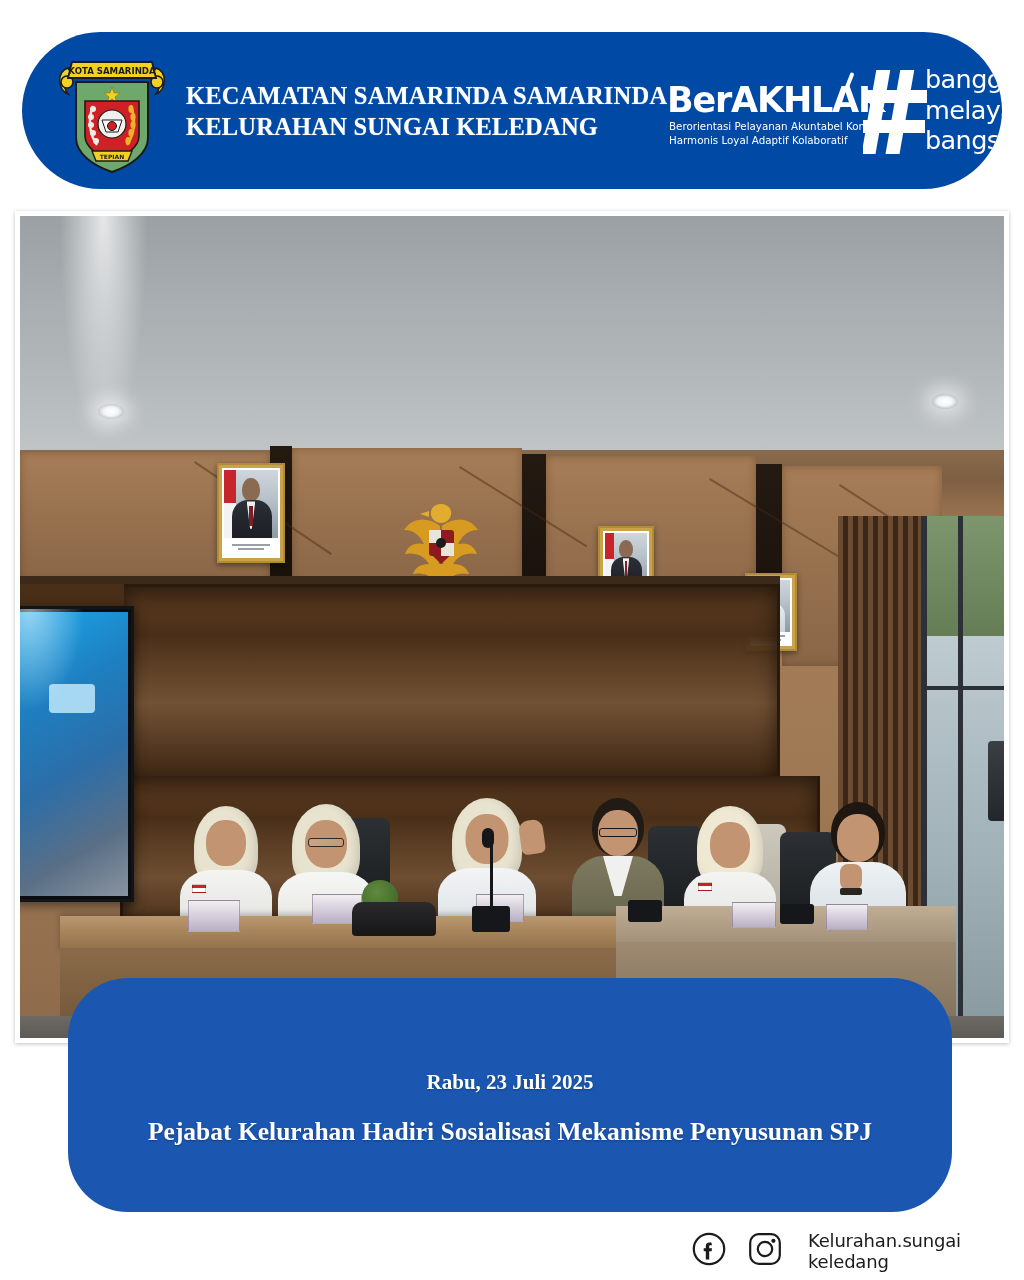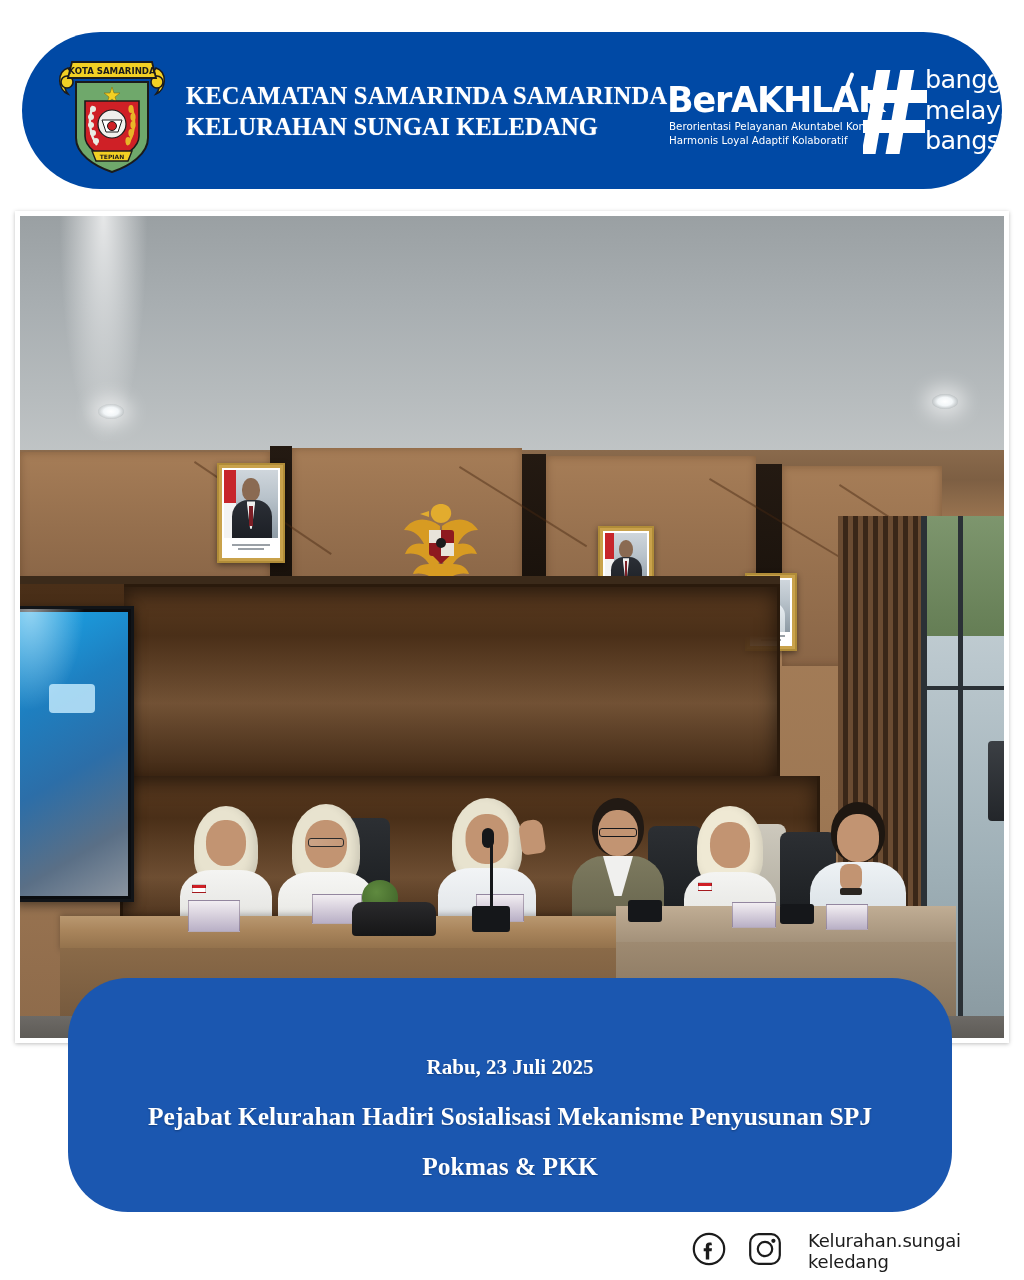--- a/index.html
+++ b/index.html
@@ -725,21 +725,20 @@
 
       <div style="position:absolute; left:0; top:800px; width:994px; height:32px;
                   background:linear-gradient(180deg,#6d6a66,#57544f);"></div>
 
     </div>
   </div>
 
   <div id="caption-panel">
     <div id="caption-date">Rabu, 23 Juli 2025</div>
     <div id="caption-title">Pejabat Kelurahan Hadiri Sosialisasi Mekanisme Penyusunan SPJ</div>
-    <div id="caption-title2">Pokmas &amp; PKK</div>
   </div>
 
   <div id="footer">
 
 
 
     <div id="social-group">
       <span>
         <svg viewBox="0 0 34 34" width="34" height="34">
           <circle cx="17" cy="17" r="15.2" fill="none" stroke="#1b1b1b" stroke-width="2.2"></circle>

